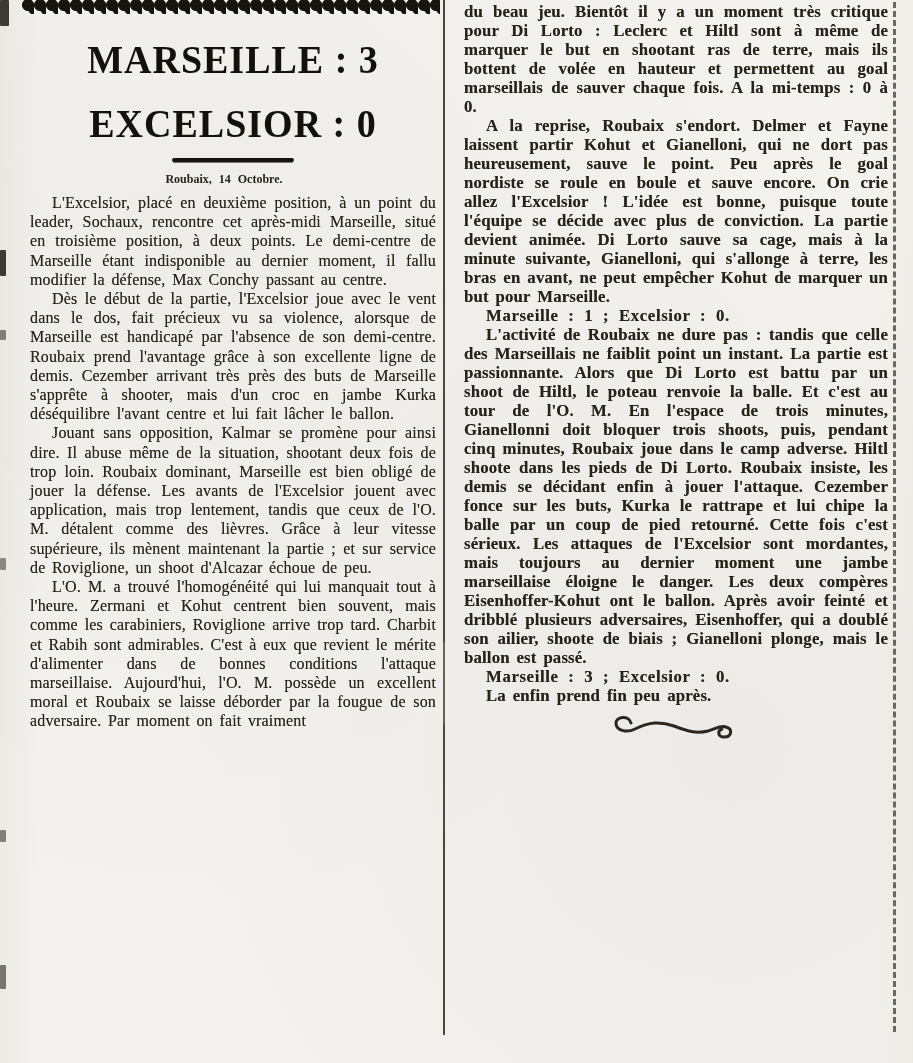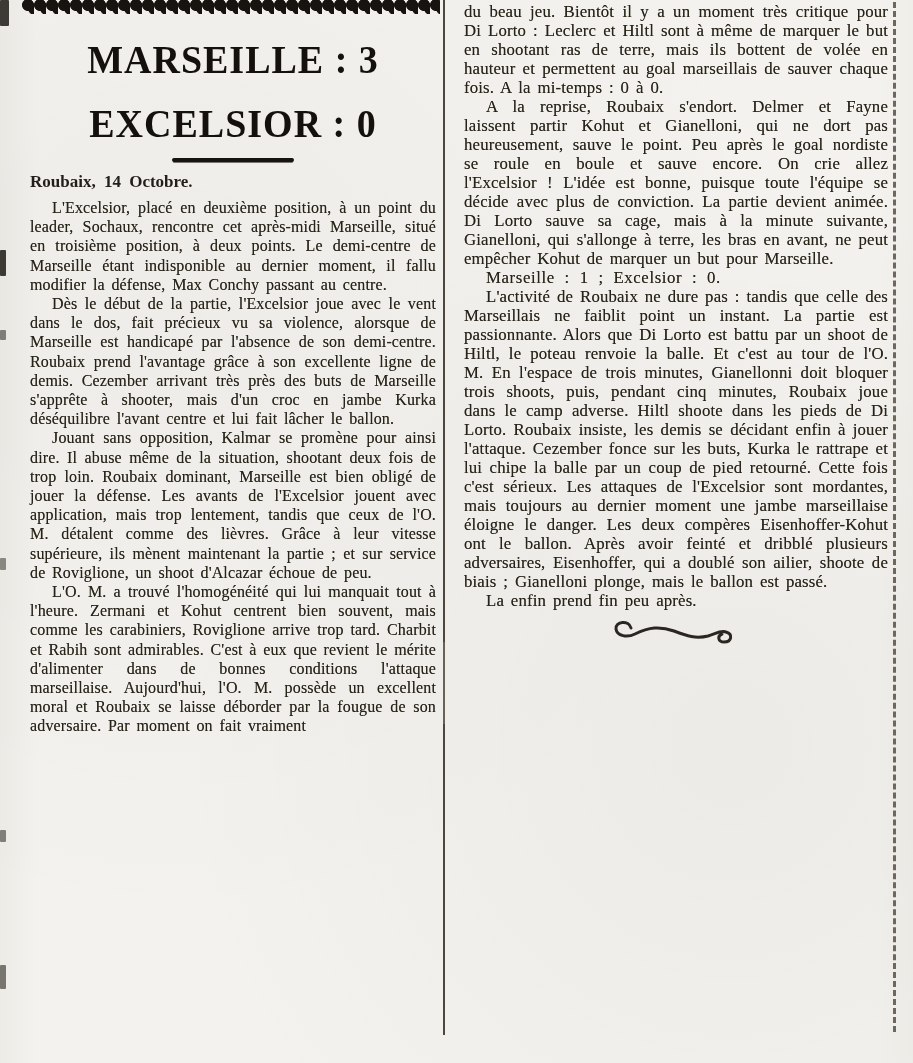--- a/index.html
+++ b/index.html
@@ -64,42 +64,42 @@
     margin-top:18px;
     transform:scaleY(1.08);
     transform-origin:top center;
   }
   .headline-rule{
     width:122px;height:4px;background:#17130f;border-radius:2px;
     margin:14px auto 0 auto;
     box-shadow:0 2px 0 -1px rgba(23,19,15,.55);
   }
   .dateline{
-    text-align:left;
+    text-align:center;
     padding-right:18px;
     font-weight:bold;
-    font-size:17px;
+    font-size:12px;
     margin-top:10px;
     margin-bottom:6px;
     word-spacing:4px;
     color:#221e18;
   }
 
   .para{
     margin:0;
     text-align:justify;
     text-indent:22px;
     font-size:16px;
     line-height:19.2px;
     word-spacing:2.5px;
     letter-spacing:.15px;
     color:#282318;
     text-shadow:0 0 .4px rgba(40,35,24,.55);
   }
-  .col-right .para{font-size:16.8px;line-height:19.0px;}
+  .col-right .para{font-size:16.8px;line-height:19.0px;font-weight:bold;}
   .para.continuation{text-indent:0;}
   .para.score{
     word-spacing:5px;
     letter-spacing:.6px;
   }
 
   .flourish-wrap{
     text-align:center;
     margin-top:6px;
   }
@@ -134,20 +134,21 @@
         <p class="para">L'O. M. a trouvé l'homogénéité qui lui manquait tout à l'heure. Zermani et Kohut centrent bien souvent, mais comme les carabiniers, Roviglione arrive trop tard. Charbit et Rabih sont admirables. C'est à eux que revient le mérite d'alimenter dans de bonnes conditions l'attaque marseillaise. Aujourd'hui, l'O. M. possède un excellent moral et Roubaix se laisse déborder par la fougue de son adversaire. Par moment on fait vraiment</p>
       </div>
   </div>
 
   <div class="col-right">
     <div>
         <p class="para continuation">du beau jeu. Bientôt il y a un moment très critique pour Di Lorto : Leclerc et Hiltl sont à même de marquer le but en shootant ras de terre, mais ils bottent de volée en hauteur et permettent au goal marseillais de sauver chaque fois. A la mi-temps : 0 à 0.</p>
         <p class="para">A la reprise, Roubaix s'endort. Delmer et Fayne laissent partir Kohut et Gianelloni, qui ne dort pas heureusement, sauve le point. Peu après le goal nordiste se roule en boule et sauve encore. On crie allez l'Excelsior ! L'idée est bonne, puisque toute l'équipe se décide avec plus de conviction. La partie devient animée. Di Lorto sauve sa cage, mais à la minute suivante, Gianelloni, qui s'allonge à terre, les bras en avant, ne peut empêcher Kohut de marquer un but pour Marseille.</p>
         <p class="para score">Marseille : 1 ; Excelsior : 0.</p>
         <p class="para">L'activité de Roubaix ne dure pas : tandis que celle des Marseillais ne faiblit point un instant. La partie est passionnante. Alors que Di Lorto est battu par un shoot de Hiltl, le poteau renvoie la balle. Et c'est au tour de l'O. M. En l'espace de trois minutes, Gianellonni doit bloquer trois shoots, puis, pendant cinq minutes, Roubaix joue dans le camp adverse. Hiltl shoote dans les pieds de Di Lorto. Roubaix insiste, les demis se décidant enfin à jouer l'attaque. Cezember fonce sur les buts, Kurka le rattrape et lui chipe la balle par un coup de pied retourné. Cette fois c'est sérieux. Les attaques de l'Excelsior sont mordantes, mais toujours au dernier moment une jambe marseillaise éloigne le danger. Les deux compères Eisenhoffer-Kohut ont le ballon. Après avoir feinté et dribblé plusieurs adversaires, Eisenhoffer, qui a doublé son ailier, shoote de biais ; Gianelloni plonge, mais le ballon est passé.</p>
+        <p class="para score">Marseille : 3 ; Excelsior : 0.</p>
         <p class="para">La enfin prend fin peu après.</p>
       </div>
 
     <div class="flourish-wrap">
       <svg width="140" height="30" viewBox="0 0 140 30">
         <path d="M25 12 c-2 -8 -16 -7 -15 1 c1 7 11 9 19 5 c14 -7 25 -8 39 -3 c13 5 22 8 34 5 c7 -2 13 -6 18 -4 c7 2 6 10 -2 10 c-6 0 -7 -6 -2 -8" fill="none" stroke="#2b2620" stroke-width="3" stroke-linecap="round"></path>
       </svg>
     </div>
   </div>
 

